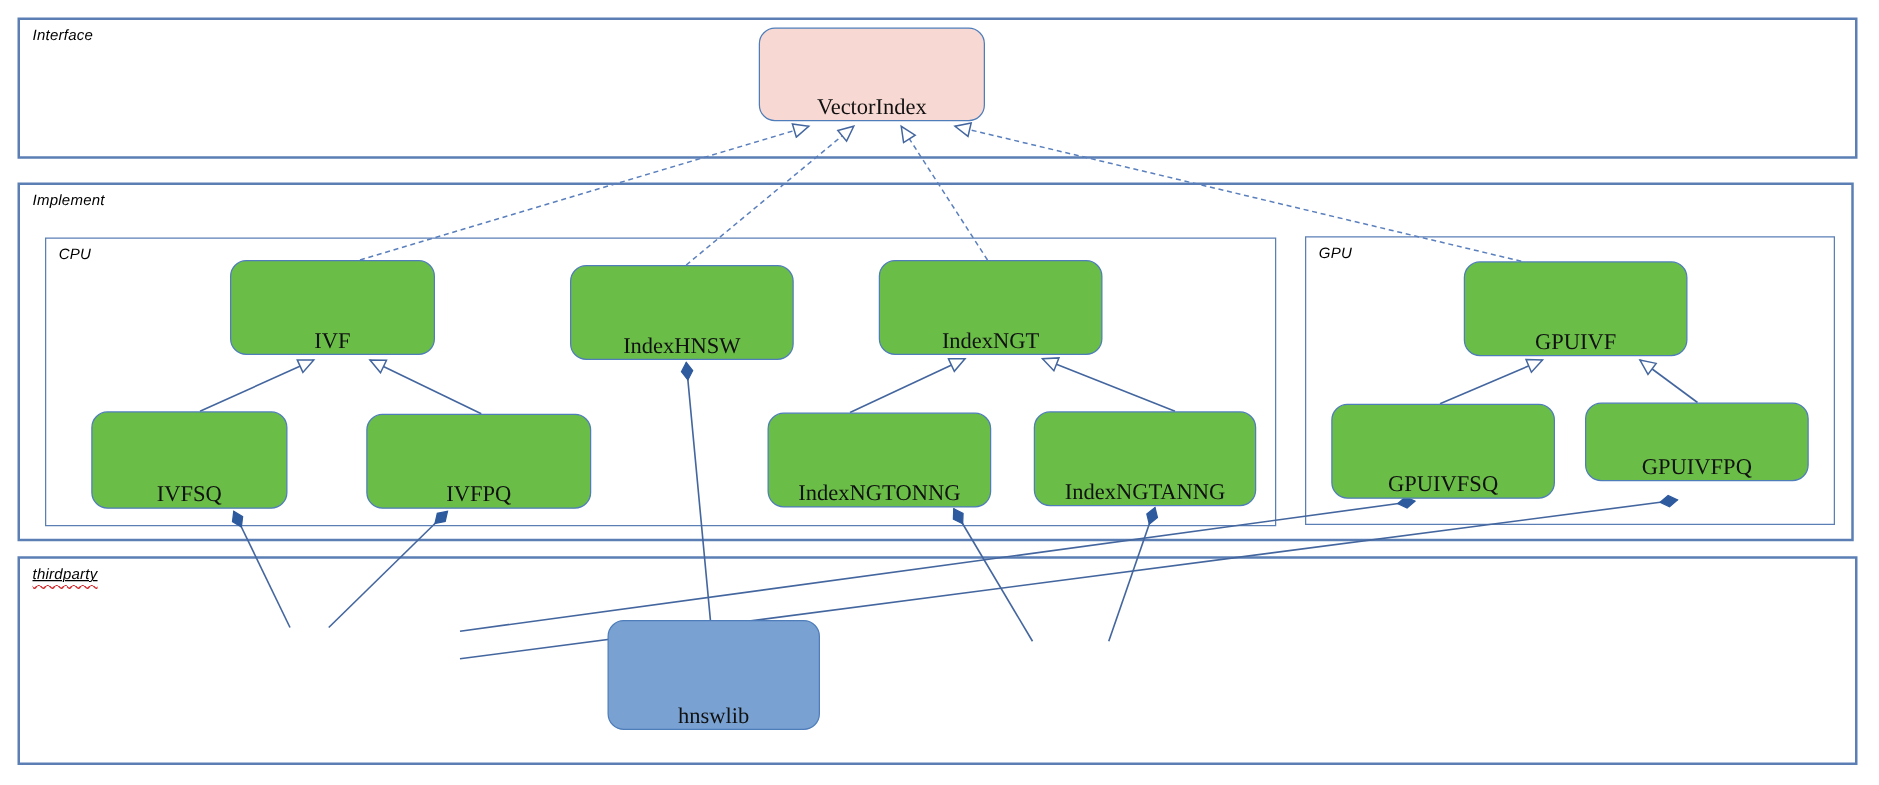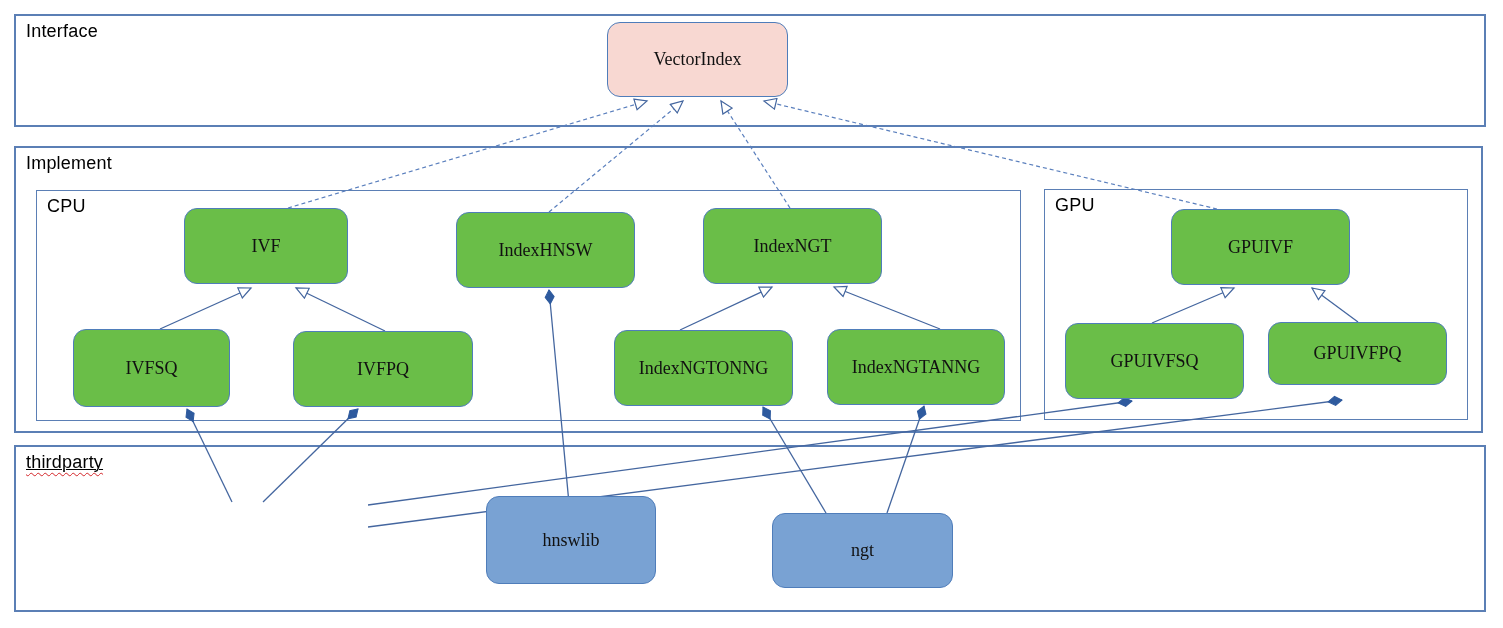--- a/index.html
+++ b/index.html
@@ -7,32 +7,32 @@
   body { font-family:"Liberation Sans", sans-serif; }
   #canvas {
     position:relative; width:1503px; height:628px;
     background:#ffffff; overflow:hidden;
   }
   .container {
     position:absolute; border:2px solid #5b7fb5; background:transparent; z-index:1;
   }
   .clabel {
     position:absolute; top:5px; left:10px;
-    font-size:18px; color:#000; letter-spacing:0.2px; white-space:nowrap;
+    font-size:12px; color:#000; letter-spacing:0.2px; white-space:nowrap;font-style:italic;
   }
   .squiggle { text-decoration:underline; text-decoration-thickness:1px; }
   .squiggle-inner {
     text-decoration:underline wavy #d4262a;
     text-decoration-thickness:1px; text-underline-offset:4px;
   }
   .edges { position:absolute; left:0; top:0; z-index:2; }
   .node {
     position:absolute; z-index:3;
     border:1.5px solid #4f7dba; border-radius:13px;
-    display:flex; align-items:center; justify-content:center;
+    display:flex; align-items:flex-end; justify-content:center;
   }
   .node .nlabel {
     font-family:"Liberation Serif", serif; font-size:18px; color:#111;
     white-space:nowrap;
   }
   .node.green { background:#6abe48; }
   .node.blue  { background:#79a2d3; }
   .node.pink  { background:#f8d8d2; }
 </style>
 </head>
@@ -139,17 +139,14 @@
 
   <div class="node green" style="left:1268px;top:322px;width:179px;height:63px">
     <span class="nlabel">GPUIVFPQ</span>
   </div>
 
 
   <div class="node blue" style="left:486px;top:496px;width:170px;height:88px">
     <span class="nlabel">hnswlib</span>
   </div>
 
-  <div class="node blue" style="left:772px;top:513px;width:181px;height:75px">
-    <span class="nlabel">ngt</span>
-  </div>
 
 </div>
 
 </body></html>

